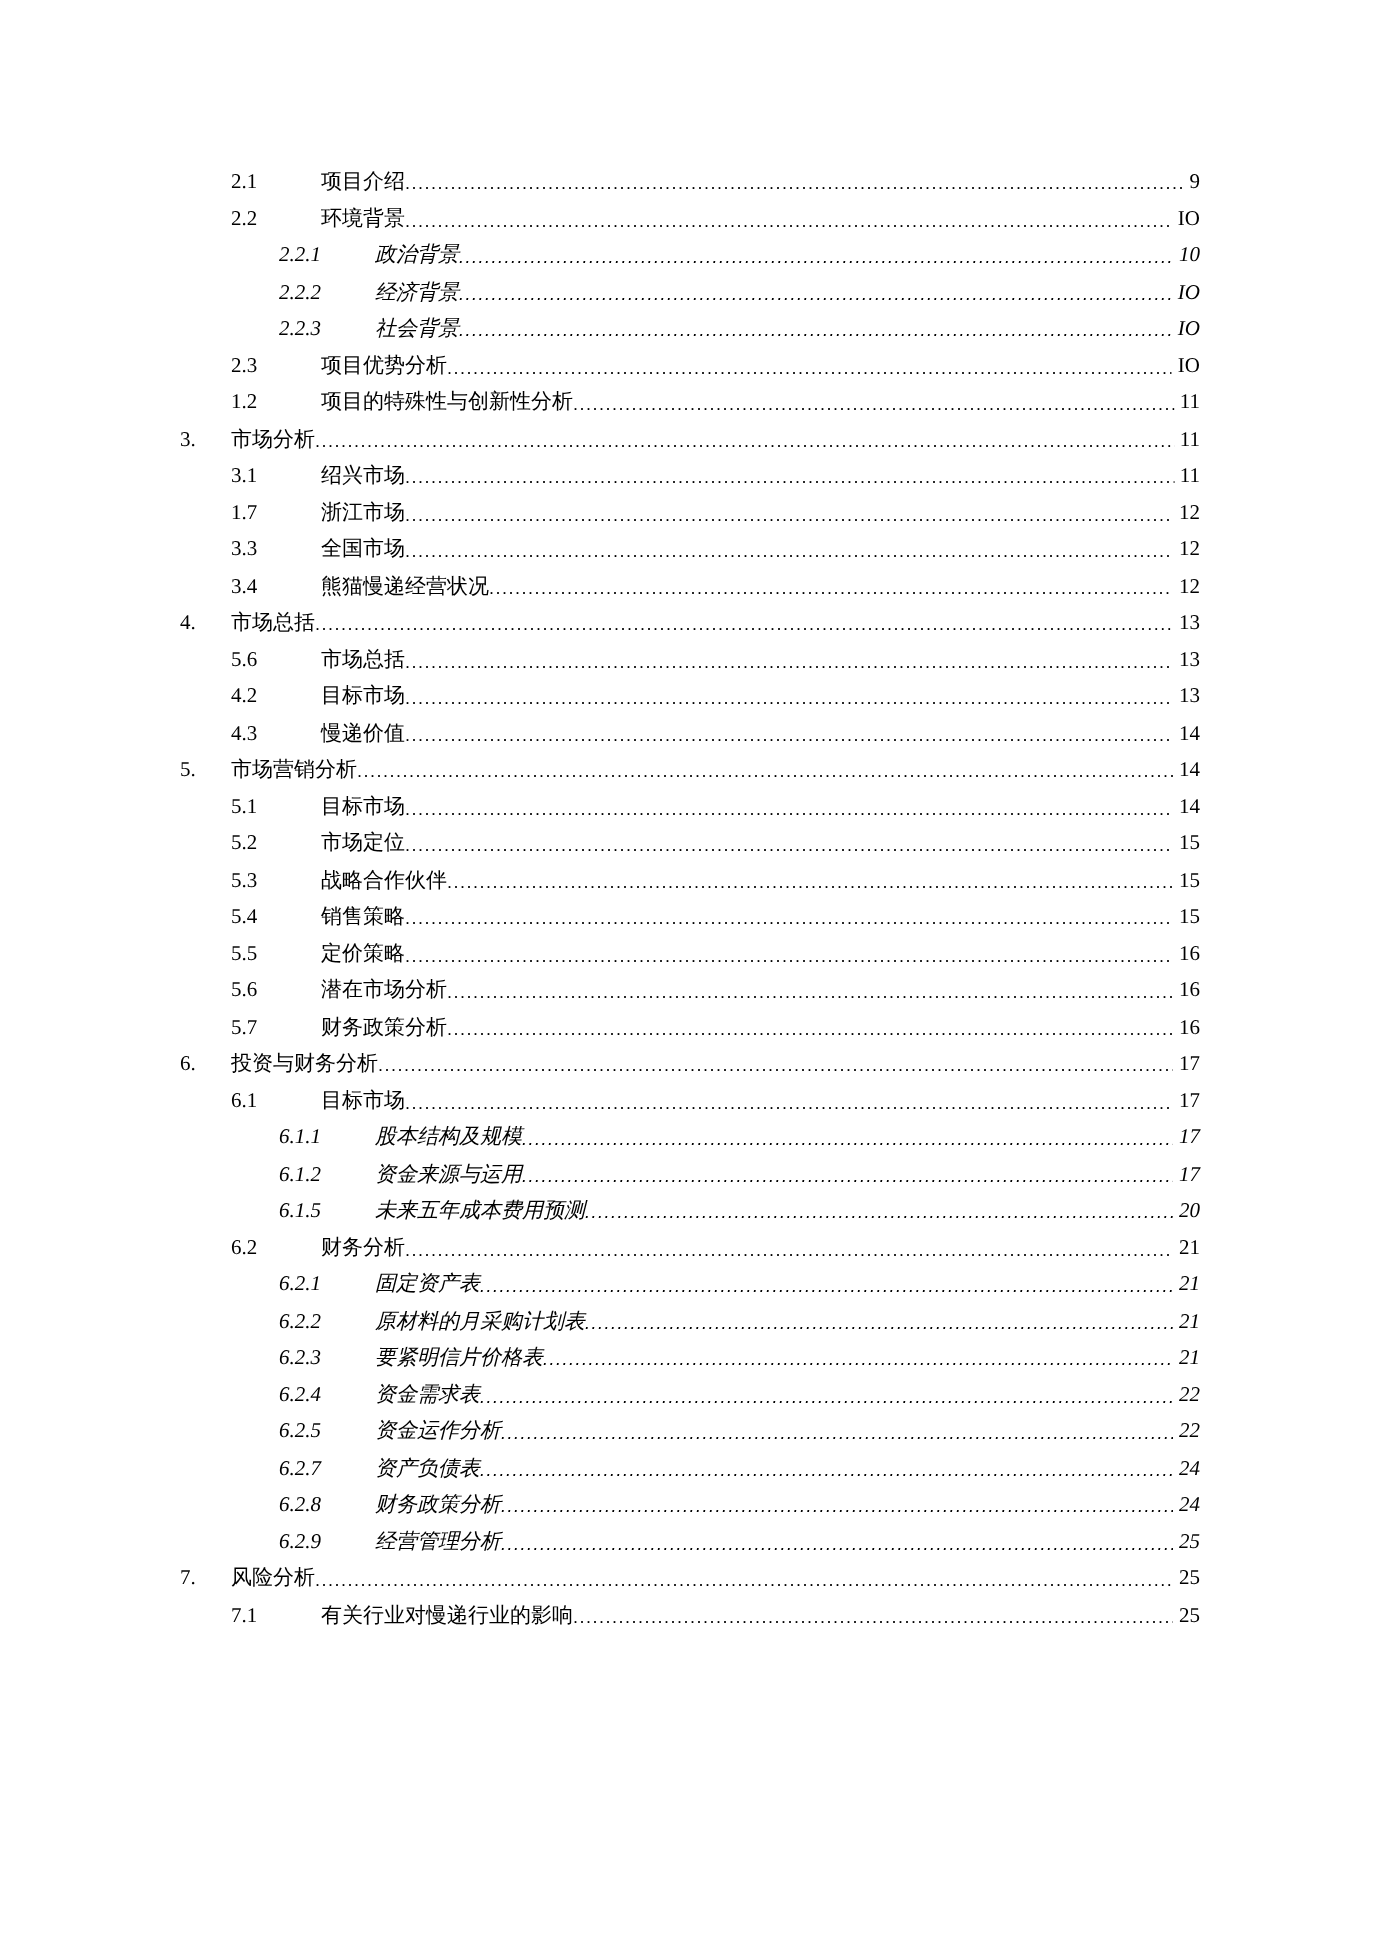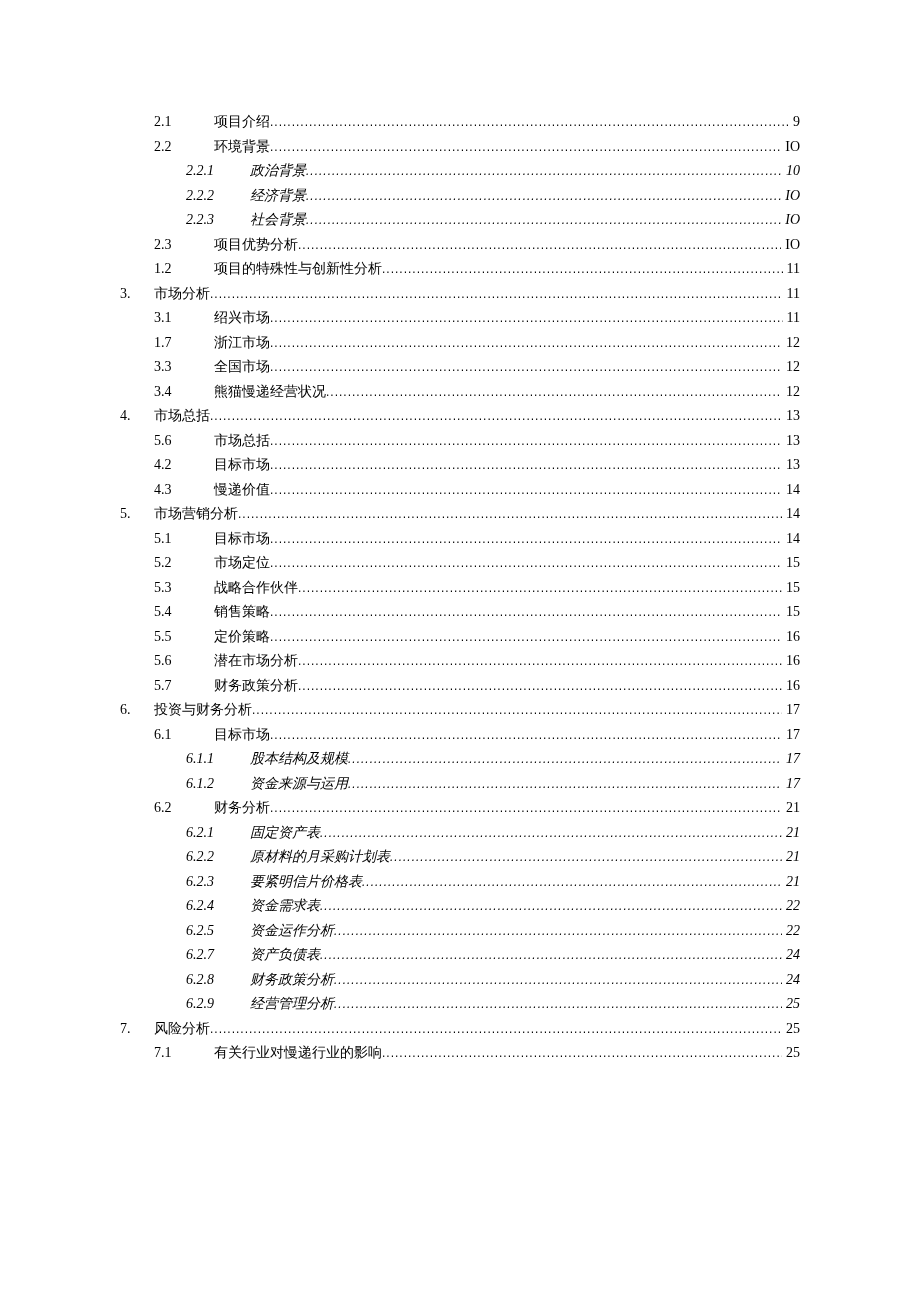--- a/index.html
+++ b/index.html
@@ -208,20 +208,26 @@
       <span class="title-text">股本结构及规模</span>
       <span class="dots"></span>
       <span class="pg">17</span>
     </div>
     <div class="toc-row indent-3">
       <span class="num-3">6.1.2</span>
       <span class="title-text">资金来源与运用</span>
       <span class="dots"></span>
       <span class="pg">17</span>
     </div>
+    <div class="toc-row indent-3">
+      <span class="num-3">6.1.5</span>
+      <span class="title-text">未来五年成本费用预测</span>
+      <span class="dots"></span>
+      <span class="pg">20</span>
+    </div>
     <div class="toc-row indent-2">
       <span class="num-2">6.2</span>
       <span class="title-text">财务分析</span>
       <span class="dots"></span>
       <span class="pg">21</span>
     </div>
     <div class="toc-row indent-3">
       <span class="num-3">6.2.1</span>
       <span class="title-text">固定资产表</span>
       <span class="dots"></span>

